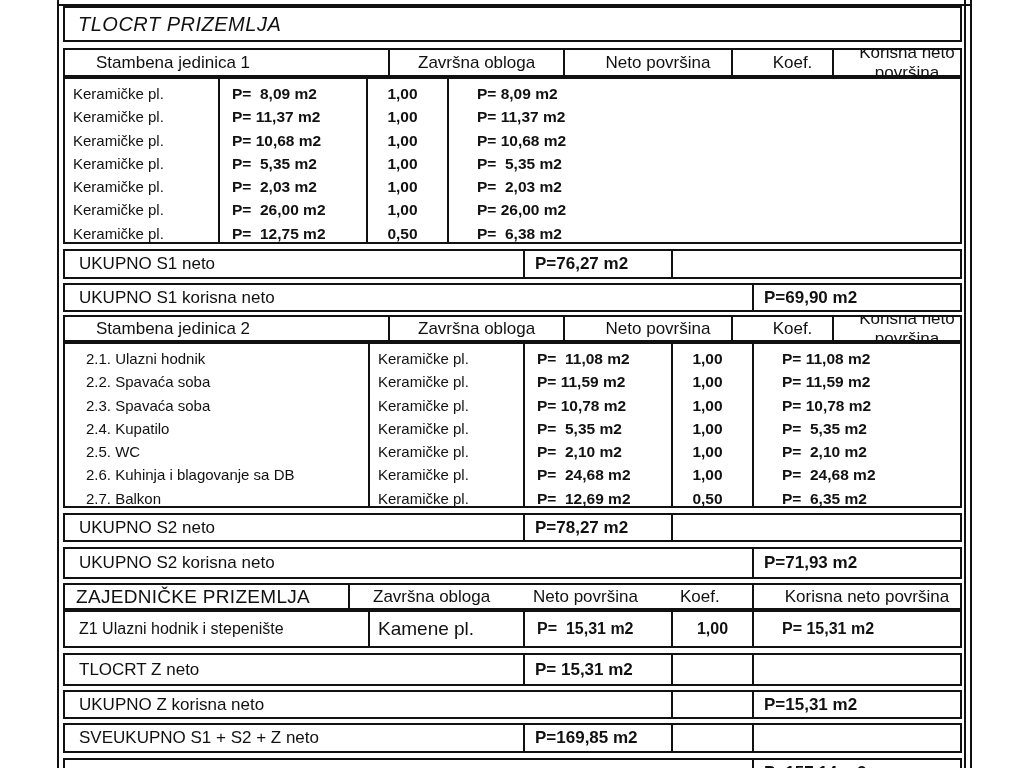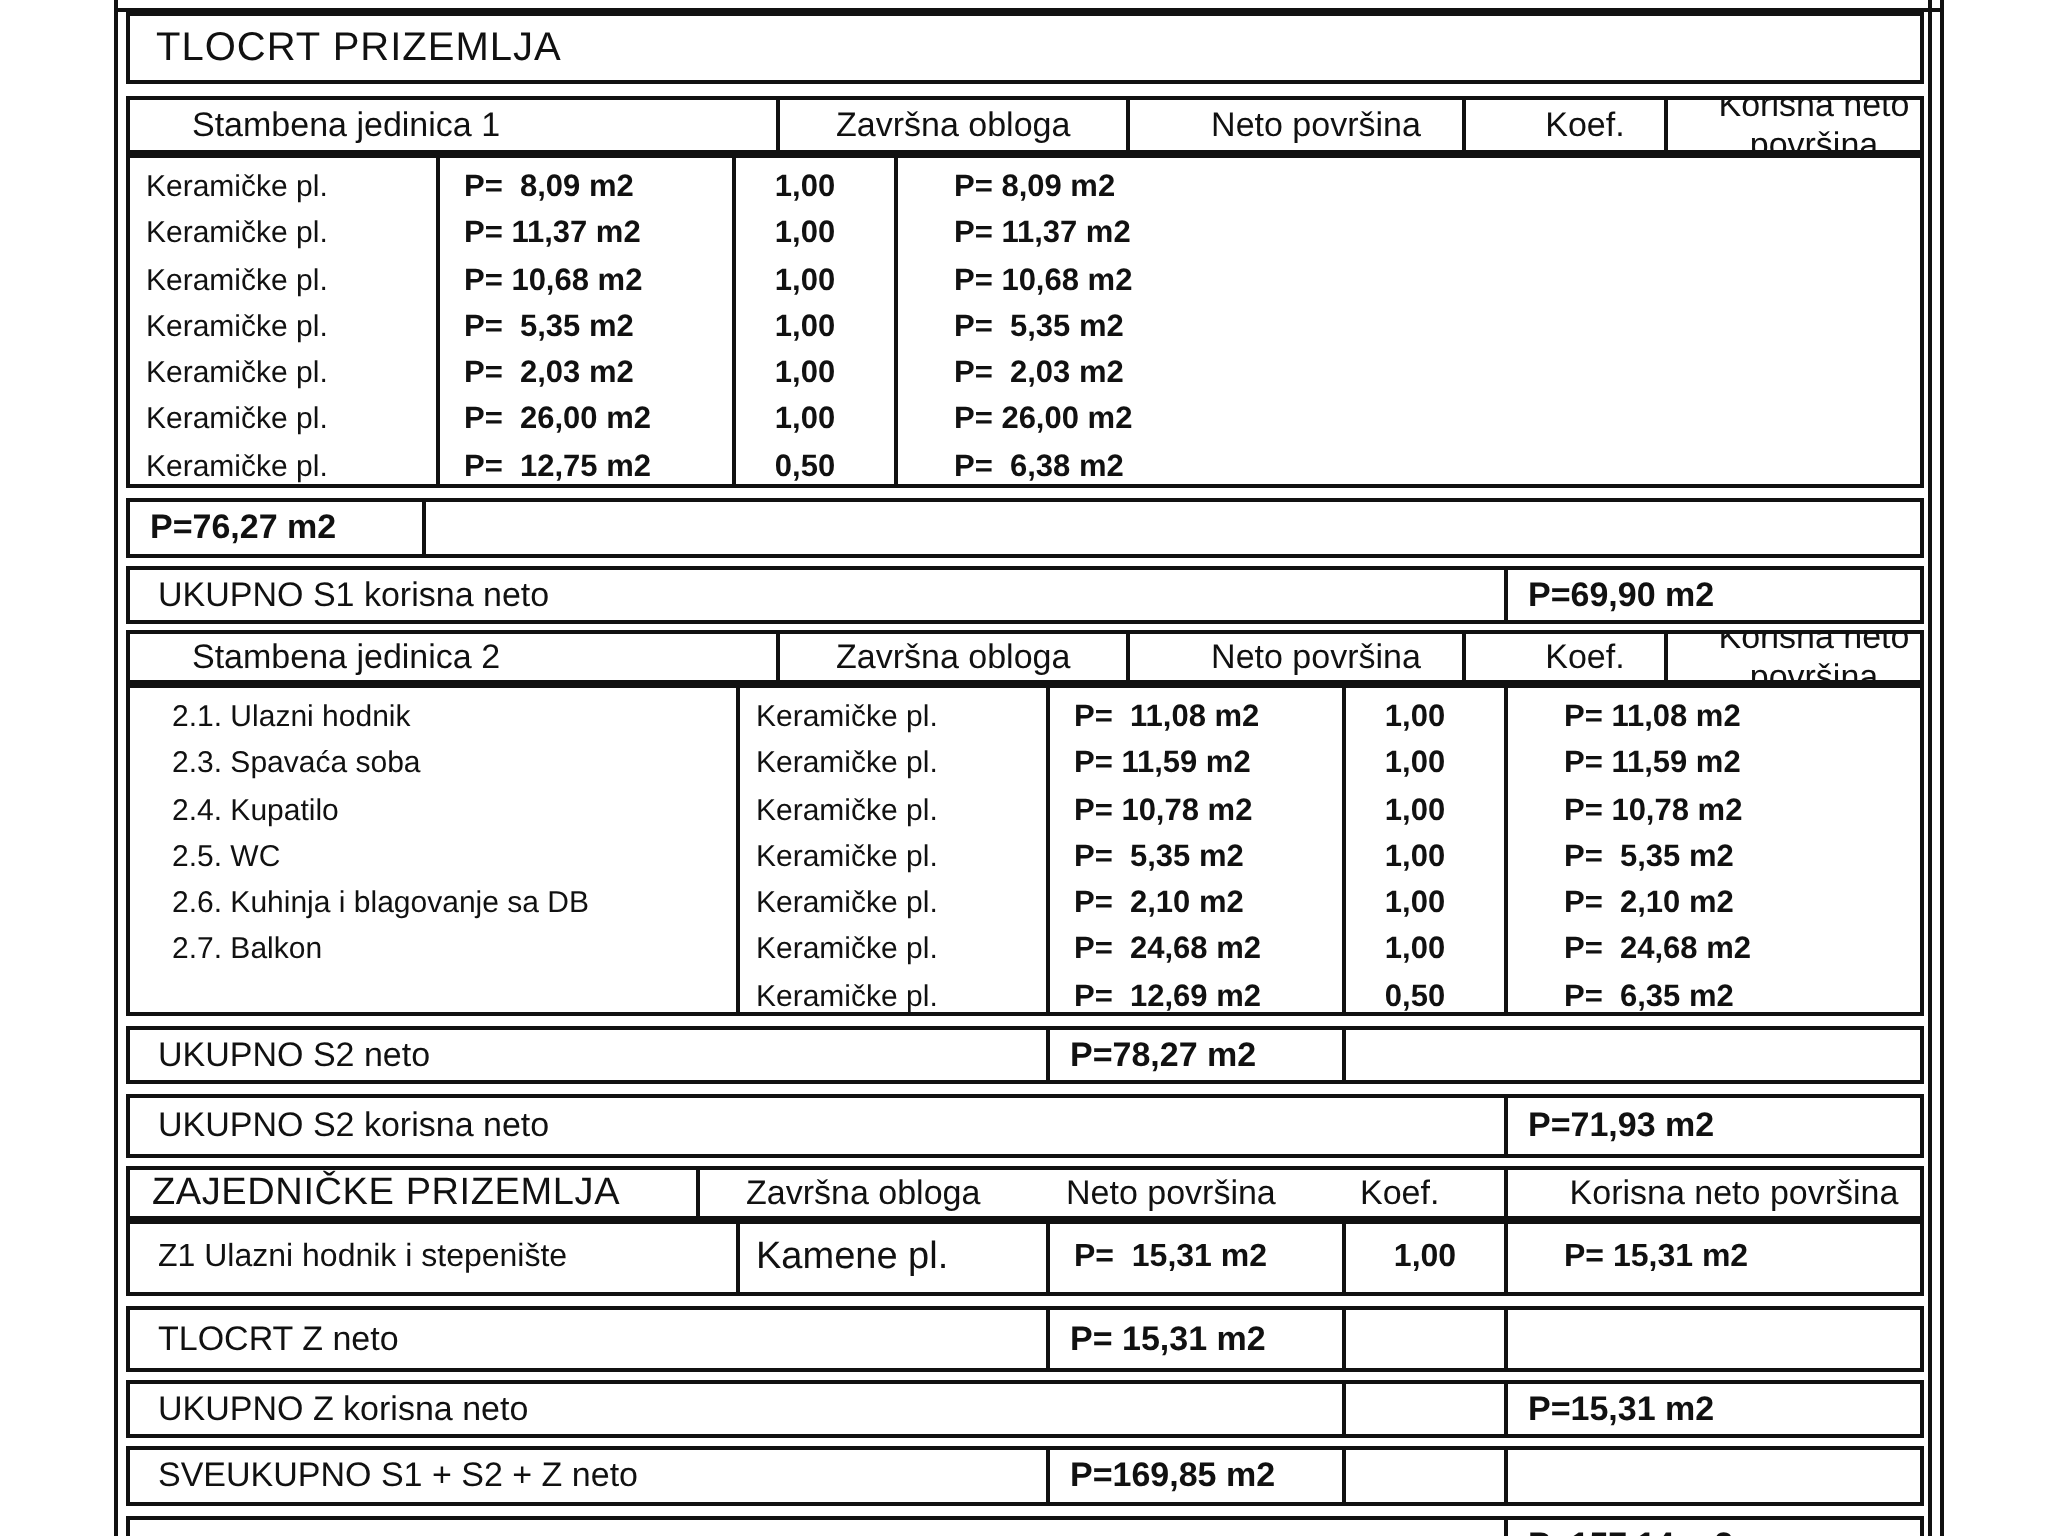--- a/index.html
+++ b/index.html
@@ -29,21 +29,21 @@
   .c-coef   { width:81px; justify-content:center; }
   .c-usable { flex:1; }
 
   .w-525 { width:460px; }  
   .w-673 { width:608px; }  
   .w-754 { width:689px; }  
   .w-350 { width:285px; }  
   .w-mid { width:404px; position:relative; } 
   .flex1 { flex:1; }
 
-  .t-title { font-size:20px; padding-left:13px; letter-spacing:.5px; }
+  .t-title { font-size:20px; padding-left:13px; letter-spacing:.5px;font-style:italic; }
   .hdr     { font-size:17px;margin-left:20px; }
   .hdr-pad { padding-left:11px; }
   .hdr-pad8{ padding-left:8px; }
   .hdr-c   { justify-content:center; text-align:center; }
   .lbl     { font-size:17px; padding-left:14px; white-space:pre; }
   .lblval  { font-size:17px; font-weight:bold; padding-left:10px; white-space:pre; }
   .zlbl    { font-size:19px; padding-left:11px; letter-spacing:.3px; }
 
   
   .dcol  { padding-top:3px; }
@@ -118,40 +118,42 @@
       <div class="dline pad-usable bold15">P= 11,37 m2</div>
       <div class="dline pad-usable bold15">P= 10,68 m2</div>
       <div class="dline pad-usable bold15">P=  5,35 m2</div>
       <div class="dline pad-usable bold15">P=  2,03 m2</div>
       <div class="dline pad-usable bold15">P= 26,00 m2</div>
       <div class="dline pad-usable bold15">P=  6,38 m2</div>
     </div>
   </div>
 
   <div class="box" style="top:249px;height:30px">
+    <div class="cell w-525 br lbl">UKUPNO S1 neto</div>
     <div class="cell c-net br lblval">P=76,27 m2</div>
     <div class="cell flex1"></div>
   </div>
 
   <div class="box" style="top:283px;height:29px">
     <div class="cell w-754 br lbl">UKUPNO S1 korisna neto</div>
     <div class="cell flex1 lblval">P=69,90 m2</div>
   </div>
 
   <div class="box" style="top:315px;height:27px">
     <div class="cell c-name br hdr hdr-pad">Stambena jedinica 2</div>
     <div class="cell c-finish br hdr hdr-pad8">Završna obloga</div>
     <div class="cell c-net br hdr hdr-c">Neto površina</div>
     <div class="cell c-coef br hdr">Koef.</div>
     <div class="cell c-usable hdr hdr-c">Korisna neto površina</div>
   </div>
 
   <div class="box" style="top:342px;height:166px">
     <div class="c-name br dcol">
       <div class="dline pad-name">2.1. Ulazni hodnik</div>
+      <div class="dline pad-name">2.2. Spavaća soba</div>
       <div class="dline pad-name">2.3. Spavaća soba</div>
       <div class="dline pad-name">2.4. Kupatilo</div>
       <div class="dline pad-name">2.5. WC</div>
       <div class="dline pad-name">2.6. Kuhinja i blagovanje sa DB</div>
       <div class="dline pad-name">2.7. Balkon</div>
     </div>
     <div class="c-finish br dcol">
       <div class="dline pad-finish">Keramičke pl.</div>
       <div class="dline pad-finish">Keramičke pl.</div>
       <div class="dline pad-finish">Keramičke pl.</div>

